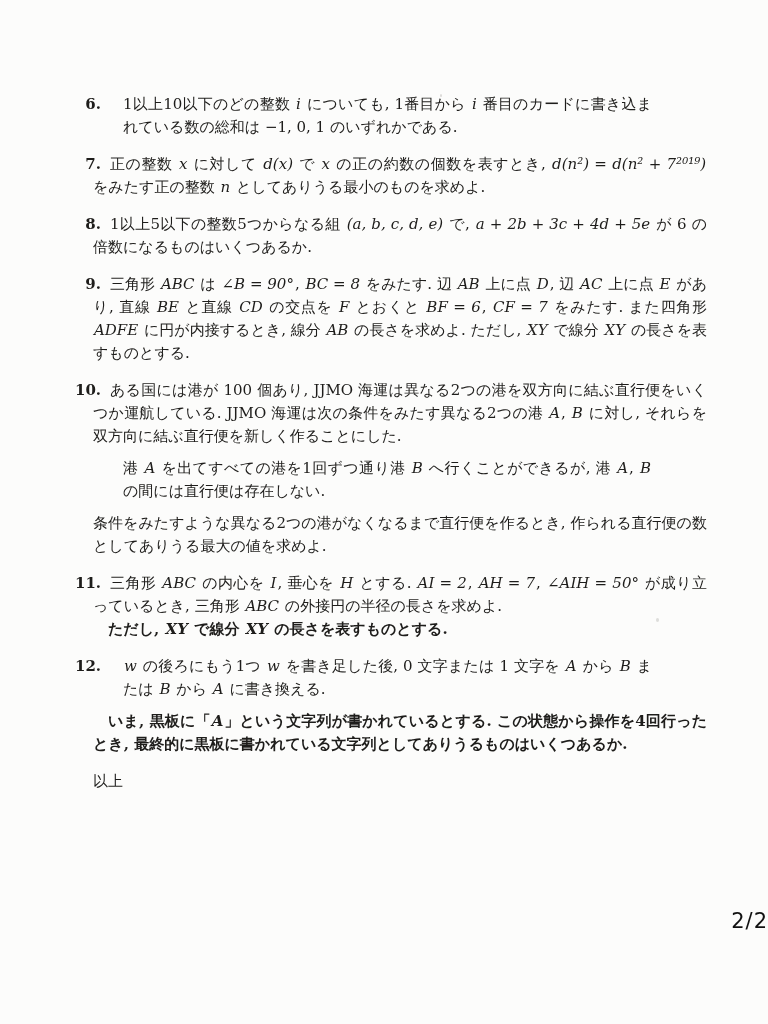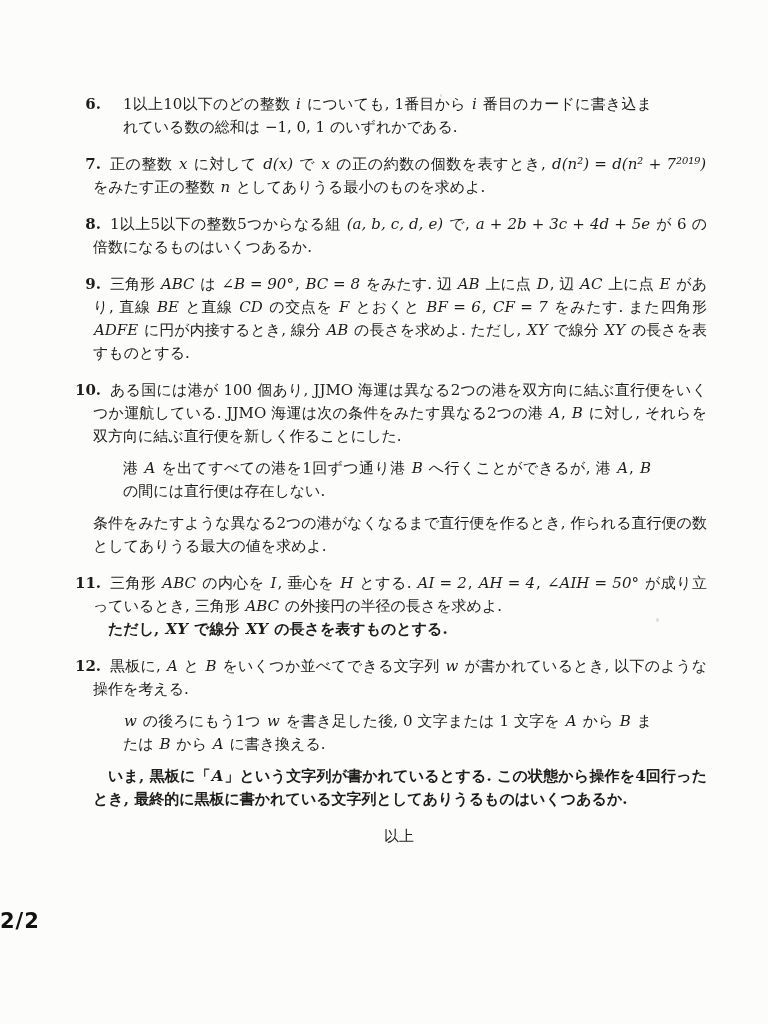--- a/index.html
+++ b/index.html
@@ -40,31 +40,31 @@
     margin: 9px 0;
     padding-left: 30px;
     padding-right: 55px;
   }
   .m {
     font-style: italic;
     font-family: "DejaVu Serif", "Liberation Serif", serif;
     padding: 0 1px;
   }
   .end-line {
-    text-align: center;
+    text-align: left;
     margin-top: 13px;
     padding-right: 2px;
   }
   .page-num {
     position: absolute;
     top: 908px; left: 0;
     width: 768px;
-    text-align: left;
+    text-align: right;
     font-family: "DejaVu Sans", "Liberation Sans", sans-serif;
-    font-weight: bold;
+    font-weight: normal;
     font-size: 21px;
     line-height: 26px;
     letter-spacing: 1px;
     color: #111;
   }
   .speck {
     position: absolute;
     background: #b9b7b3;
     border-radius: 50%;
   }
@@ -91,26 +91,25 @@
       <p class="lead">三角形 <span class="m">ABC</span> は <span class="m">∠B = 90°</span>, <span class="m">BC = 8</span> をみたす. 辺 <span class="m">AB</span> 上に点 <span class="m">D</span>, 辺 <span class="m">AC</span> 上に点 <span class="m">E</span> があり, 直線 <span class="m">BE</span> と直線 <span class="m">CD</span> の交点を <span class="m">F</span> とおくと <span class="m">BF = 6</span>, <span class="m">CF = 7</span> をみたす. また四角形 <span class="m">ADFE</span> に円が内接するとき, 線分 <span class="m">AB</span> の長さを求めよ. ただし, <span class="m">XY</span> で線分 <span class="m">XY</span> の長さを表すものとする.</p>
     </div>
     <div class="problem">
       <span class="pnum">10.</span>
       <p class="lead">ある国には港が 100 個あり, JJMO 海運は異なる2つの港を双方向に結ぶ直行便をいくつか運航している. JJMO 海運は次の条件をみたす異なる2つの港 <span class="m">A</span>, <span class="m">B</span> に対し, それらを双方向に結ぶ直行便を新しく作ることにした.</p>
       <p class="quote">港 <span class="m">A</span> を出てすべての港を1回ずつ通り港 <span class="m">B</span> へ行くことができるが, 港 <span class="m">A</span>, <span class="m">B</span> の間には直行便は存在しない.</p>
       <p class="cont">条件をみたすような異なる2つの港がなくなるまで直行便を作るとき, 作られる直行便の数としてありうる最大の値を求めよ.</p>
     </div>
     <div class="problem">
       <span class="pnum">11.</span>
-      <p class="lead">三角形 <span class="m">ABC</span> の内心を <span class="m">I</span>, 垂心を <span class="m">H</span> とする. <span class="m">AI = 2</span>, <span class="m">AH = 4</span>, <span class="m">∠AIH = 50°</span> が成り立っているとき, 三角形 <span class="m">ABC</span> の外接円の半径の長さを求めよ.</p>
+      <p class="lead">三角形 <span class="m">ABC</span> の内心を <span class="m">I</span>, 垂心を <span class="m">H</span> とする. <span class="m">AI = 2</span>, <span class="m">AH = 7</span>, <span class="m">∠AIH = 50°</span> が成り立っているとき, 三角形 <span class="m">ABC</span> の外接円の半径の長さを求めよ.</p>
       <p class="indent1">ただし, <span class="m">XY</span> で線分 <span class="m">XY</span> の長さを表すものとする.</p>
     </div>
     <div class="problem">
       <span class="pnum">12.</span>
-      <p class="lead">黒板に, <span class="m">A</span> と <span class="m">B</span> をいくつか並べてできる文字列 <span class="m">w</span> が書かれているとき, 以下のような操作を考える.</p>
       <p class="quote"><span class="m">w</span> の後ろにもう1つ <span class="m">w</span> を書き足した後, 0 文字または 1 文字を <span class="m">A</span> から <span class="m">B</span> または <span class="m">B</span> から <span class="m">A</span> に書き換える.</p>
       <p class="indent1">いま, 黒板に「<span class="m">A</span>」という文字列が書かれているとする. この状態から操作を4回行ったとき, 最終的に黒板に書かれている文字列としてありうるものはいくつあるか.</p>
     </div>
     <div class="end-line">以上</div>
 </div>
 
 <div class="page-num">2/2</div>
 
 <div class="speck" style="left:656px; top:618px; width:3px; height:4px; opacity:.45;"></div>
 <div class="speck" style="left:440px; top:94px; width:2px; height:3px; opacity:.5;"></div>

